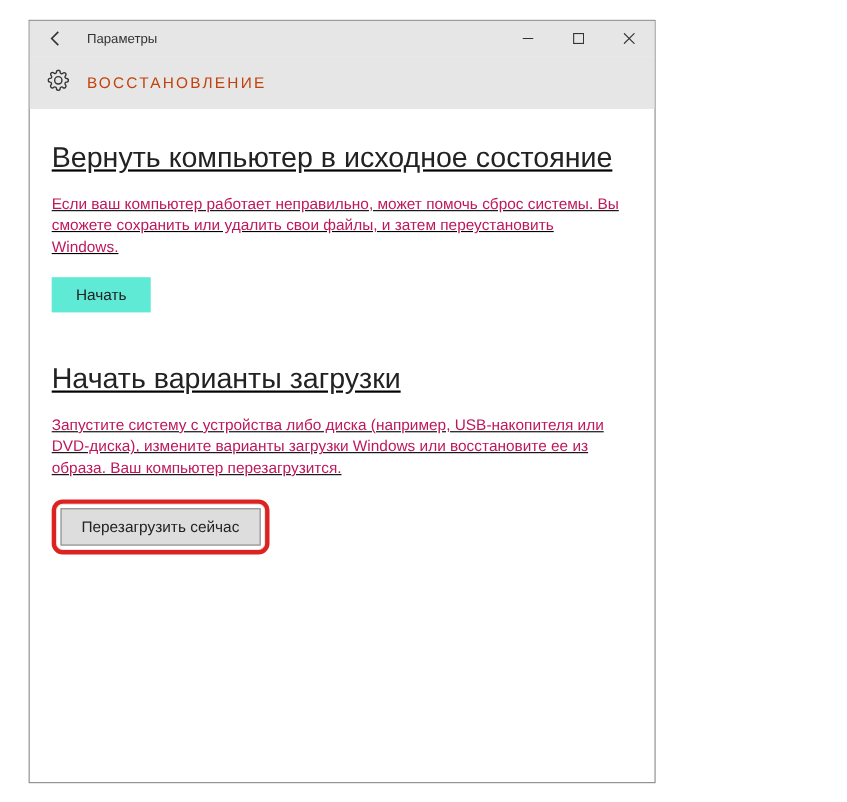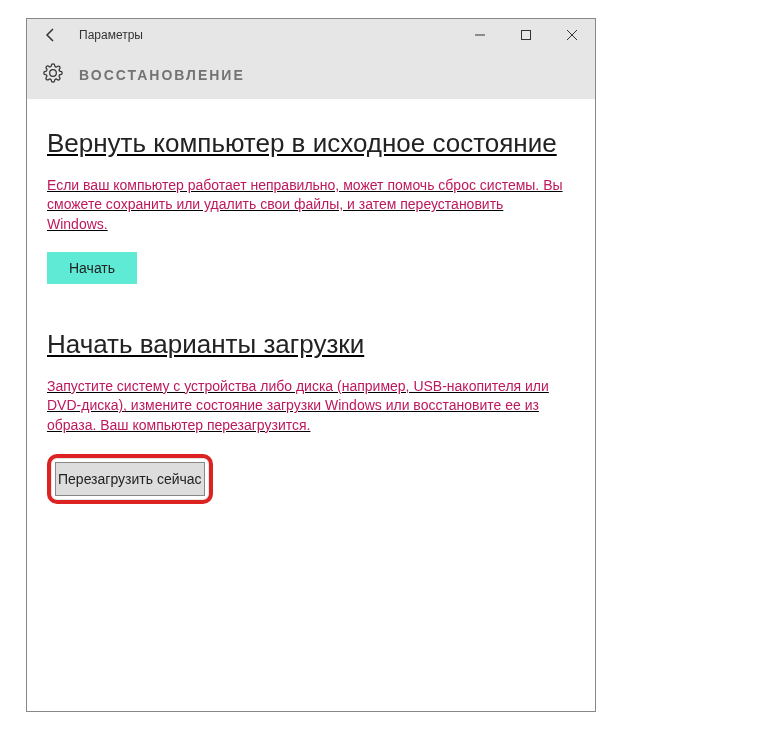--- a/index.html
+++ b/index.html
@@ -65,22 +65,22 @@
       background: #e6e6e6;
       display: flex;
       align-items: center;
       padding-left: 16px;
       gap: 16px;
     }
     .gear-icon svg { width: 20px; height: 20px; }
     .header-title {
       font-size: 14px;
       letter-spacing: 2px;
-      color: #737373;
-      font-weight: 700;
+      color: #c2410c;
+      font-weight: 400;
     }
     .content {
       padding: 28px 20px;
     }
     .section {
       margin-bottom: 44px;
       max-width: 520px;
       text-decoration: underline;
     }
     .section h2 {
@@ -108,21 +108,21 @@
     .btn-highlight-wrap {
       display: inline-block;
       border: 4px solid #d22;
       border-radius: 10px;
       padding: 4px;
       box-shadow: 0 0 0 1px rgba(0,0,0,.1) inset;
     }
     .btn-highlight-wrap .btn {
       border: 1px solid #888;
       background: #ddd;
-      padding: 8px 2px;
+      padding: 8px 18px;
     }
   </style>
 </head>
 <body>
 
 <div class="window">
 
   <div class="titlebar">
     <div class="back-btn">
       <svg viewBox="0 0 16 16">
@@ -162,21 +162,21 @@
   <div class="content">
 
     <div class="section">
       <h2>Вернуть компьютер в исходное состояние</h2>
       <p>Если ваш компьютер работает неправильно, может помочь сброс системы. Вы сможете сохранить или удалить свои файлы, и затем переустановить Windows.</p>
       <button class="btn">Начать</button>
     </div>
 
     <div class="section">
       <h2>Начать варианты загрузки</h2>
-      <p>Запустите систему с устройства либо диска (например, USB-накопителя или DVD-диска), измените состояние загрузки Windows или восстановите ее из образа. Ваш компьютер перезагрузится.</p>
+      <p>Запустите систему с устройства либо диска (например, USB-накопителя или DVD-диска), измените варианты загрузки Windows или восстановите ее из образа. Ваш компьютер перезагрузится.</p>
       <span class="btn-highlight-wrap">
         <button class="btn">Перезагрузить сейчас</button>
       </span>
     </div>
 
   </div>
 
 </div>
 
 </body></html>

